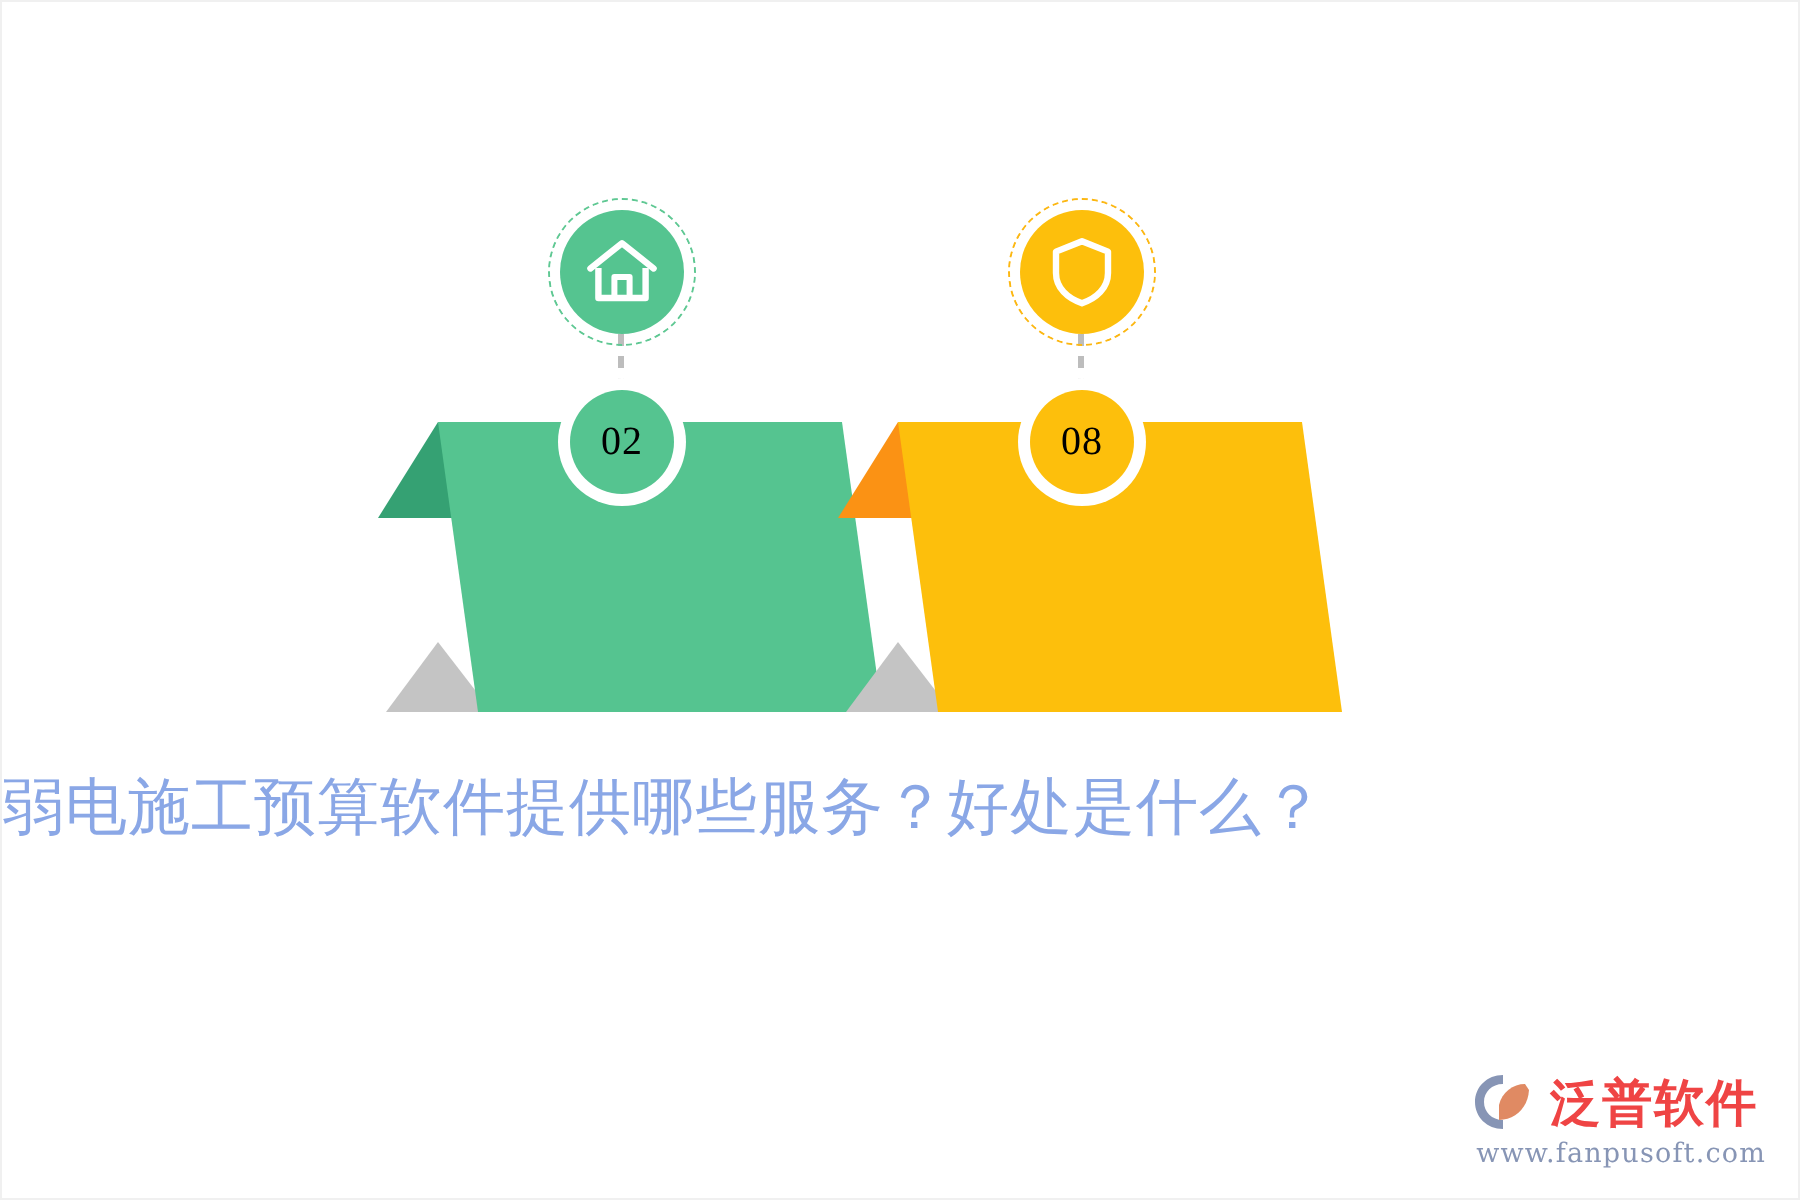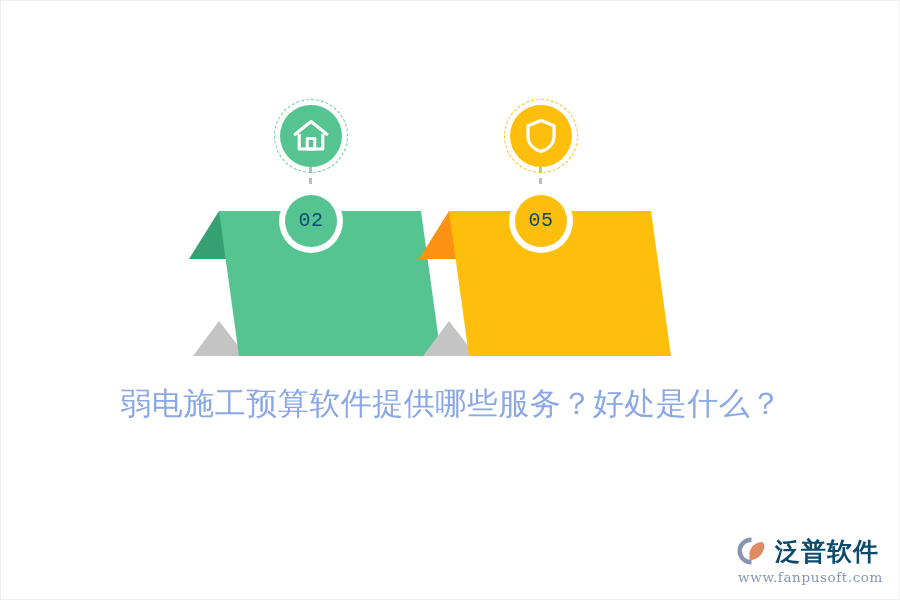--- a/index.html
+++ b/index.html
@@ -97,45 +97,44 @@
     height: 52px;
     border-radius: 50%;
     background: #55c490;
     z-index: 6;
     display: flex;
     align-items: center;
     justify-content: center;
   }
   .step-orange .badge { background: #fdbf0c; }
   .badge-text {
-    color: #0c4a6e;
+    color: #000000;
     font-size: 20px;
     font-weight: 400;
     letter-spacing: 0.5px;
     line-height: 1;
-    font-family: Liberation Mono, monospace;
+    font-family: Liberation Serif, serif;
   }
   .badge-halo {
     position: absolute;
     top: 188px;
     left: 108px;
     width: 64px;
     height: 64px;
     border-radius: 50%;
     background: #ffffff;
     z-index: 5;
   }
 
   
   .title {
     position: absolute;
     left: 0;
     top: 382px;
     width: 900px;
-    text-align: center;
     font-family: "DejaVu Serif", "Liberation Serif", serif;
     font-size: 31px;
     font-weight: 400;
     color: #8aa7e6;
     letter-spacing: 0.5px;
     white-space: nowrap;
     text-shadow:
       1px 1px 0 #ffffff,
       -1px -1px 0 #ffffff,
       1px -1px 0 #ffffff,
@@ -156,21 +155,21 @@
   .logo-row {
     display: flex;
     align-items: center;
     gap: 5px;
   }
   .logo-mark { display: block; }
   .logo-name {
     font-family: "DejaVu Sans", "Liberation Sans", sans-serif;
     font-size: 25px;
     font-weight: 700;
-    color: #0c4a6e;
+    color: #ef4444;
     letter-spacing: 1px;
     line-height: 1;
   }
   .logo-url {
     font-family: "DejaVu Serif", "Liberation Serif", serif;
     font-size: 13.5px;
     font-weight: 400;
     color: #8795b5;
     letter-spacing: 0.6px;
     margin-top: 3px;
@@ -221,21 +220,21 @@
       <svg class="card-shape" viewBox="0 0 300 160" width="300" height="160">
         <polygon points="48,110 75,145 22,145" fill="#c4c4c4"></polygon>
         <polygon points="48,0 78,48 18,48" fill="#fb9214"></polygon>
         <polygon points="48,0 250,0 270,145 68,145" fill="#fdbf0c"></polygon>
       </svg>
     </div>
 
     <div class="badge-halo"></div>
 
     <div class="badge">
-      <span class="badge-text">05</span>
+      <span class="badge-text">08</span>
     </div>
 
     <div class="connector"></div>
 
     <div class="medallion">
       <div class="ring"></div>
       <div class="disc">
         <svg width="32" height="36" viewBox="0 0 32 36">
           <path d="M16 2.6 L29 7.8 L29 18.5 C29 26.0 23.2 31.2 16 33.6
                    C8.8 31.2 3 26.0 3 18.5 L3 7.8 Z" fill="none" stroke="#ffffff" stroke-width="3.2" stroke-linejoin="round"></path>

